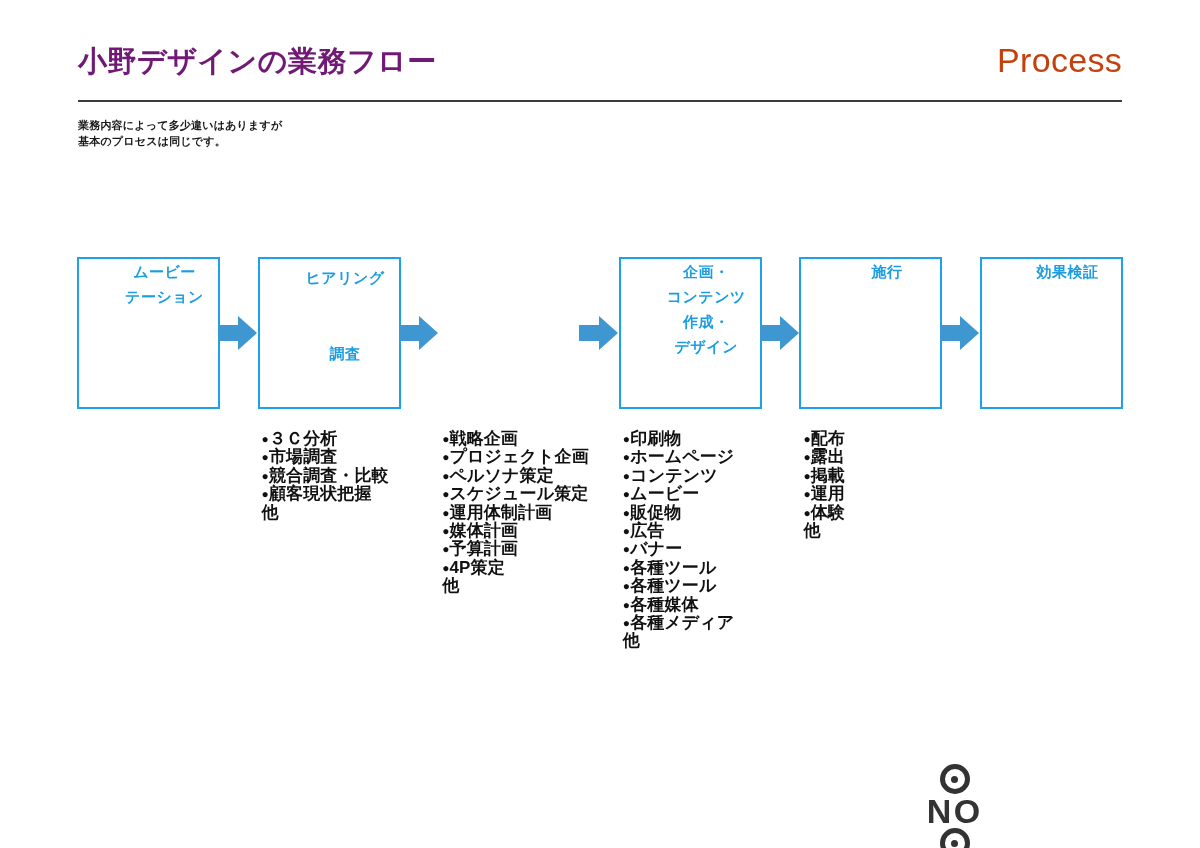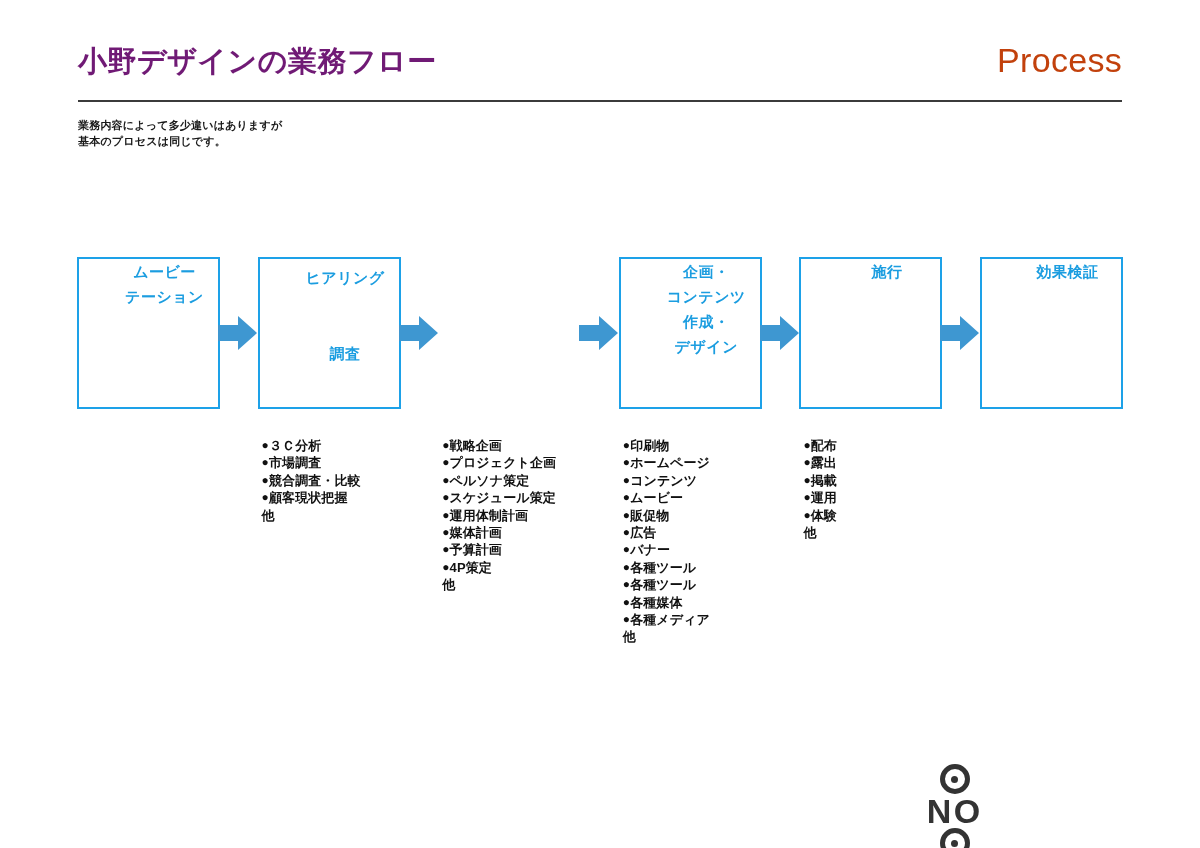--- a/index.html
+++ b/index.html
@@ -118,22 +118,22 @@
   
   .lists {
     position: absolute;
     left: 77px;
     top: 430px;
     width: 1046px;
     height: 240px;
   }
   .bullet-list {
     position: absolute;
-    top: 7px;
-    font-size: 13px;
+    top: 0;
+    font-size: 17px;
     font-weight: 700;
     line-height: 17.4px;
     color: #111111;
     letter-spacing: 0.1px;
     white-space: nowrap;
   }
   .bullet-list li {
     list-style: none;
     margin: 0;
     padding: 0;

